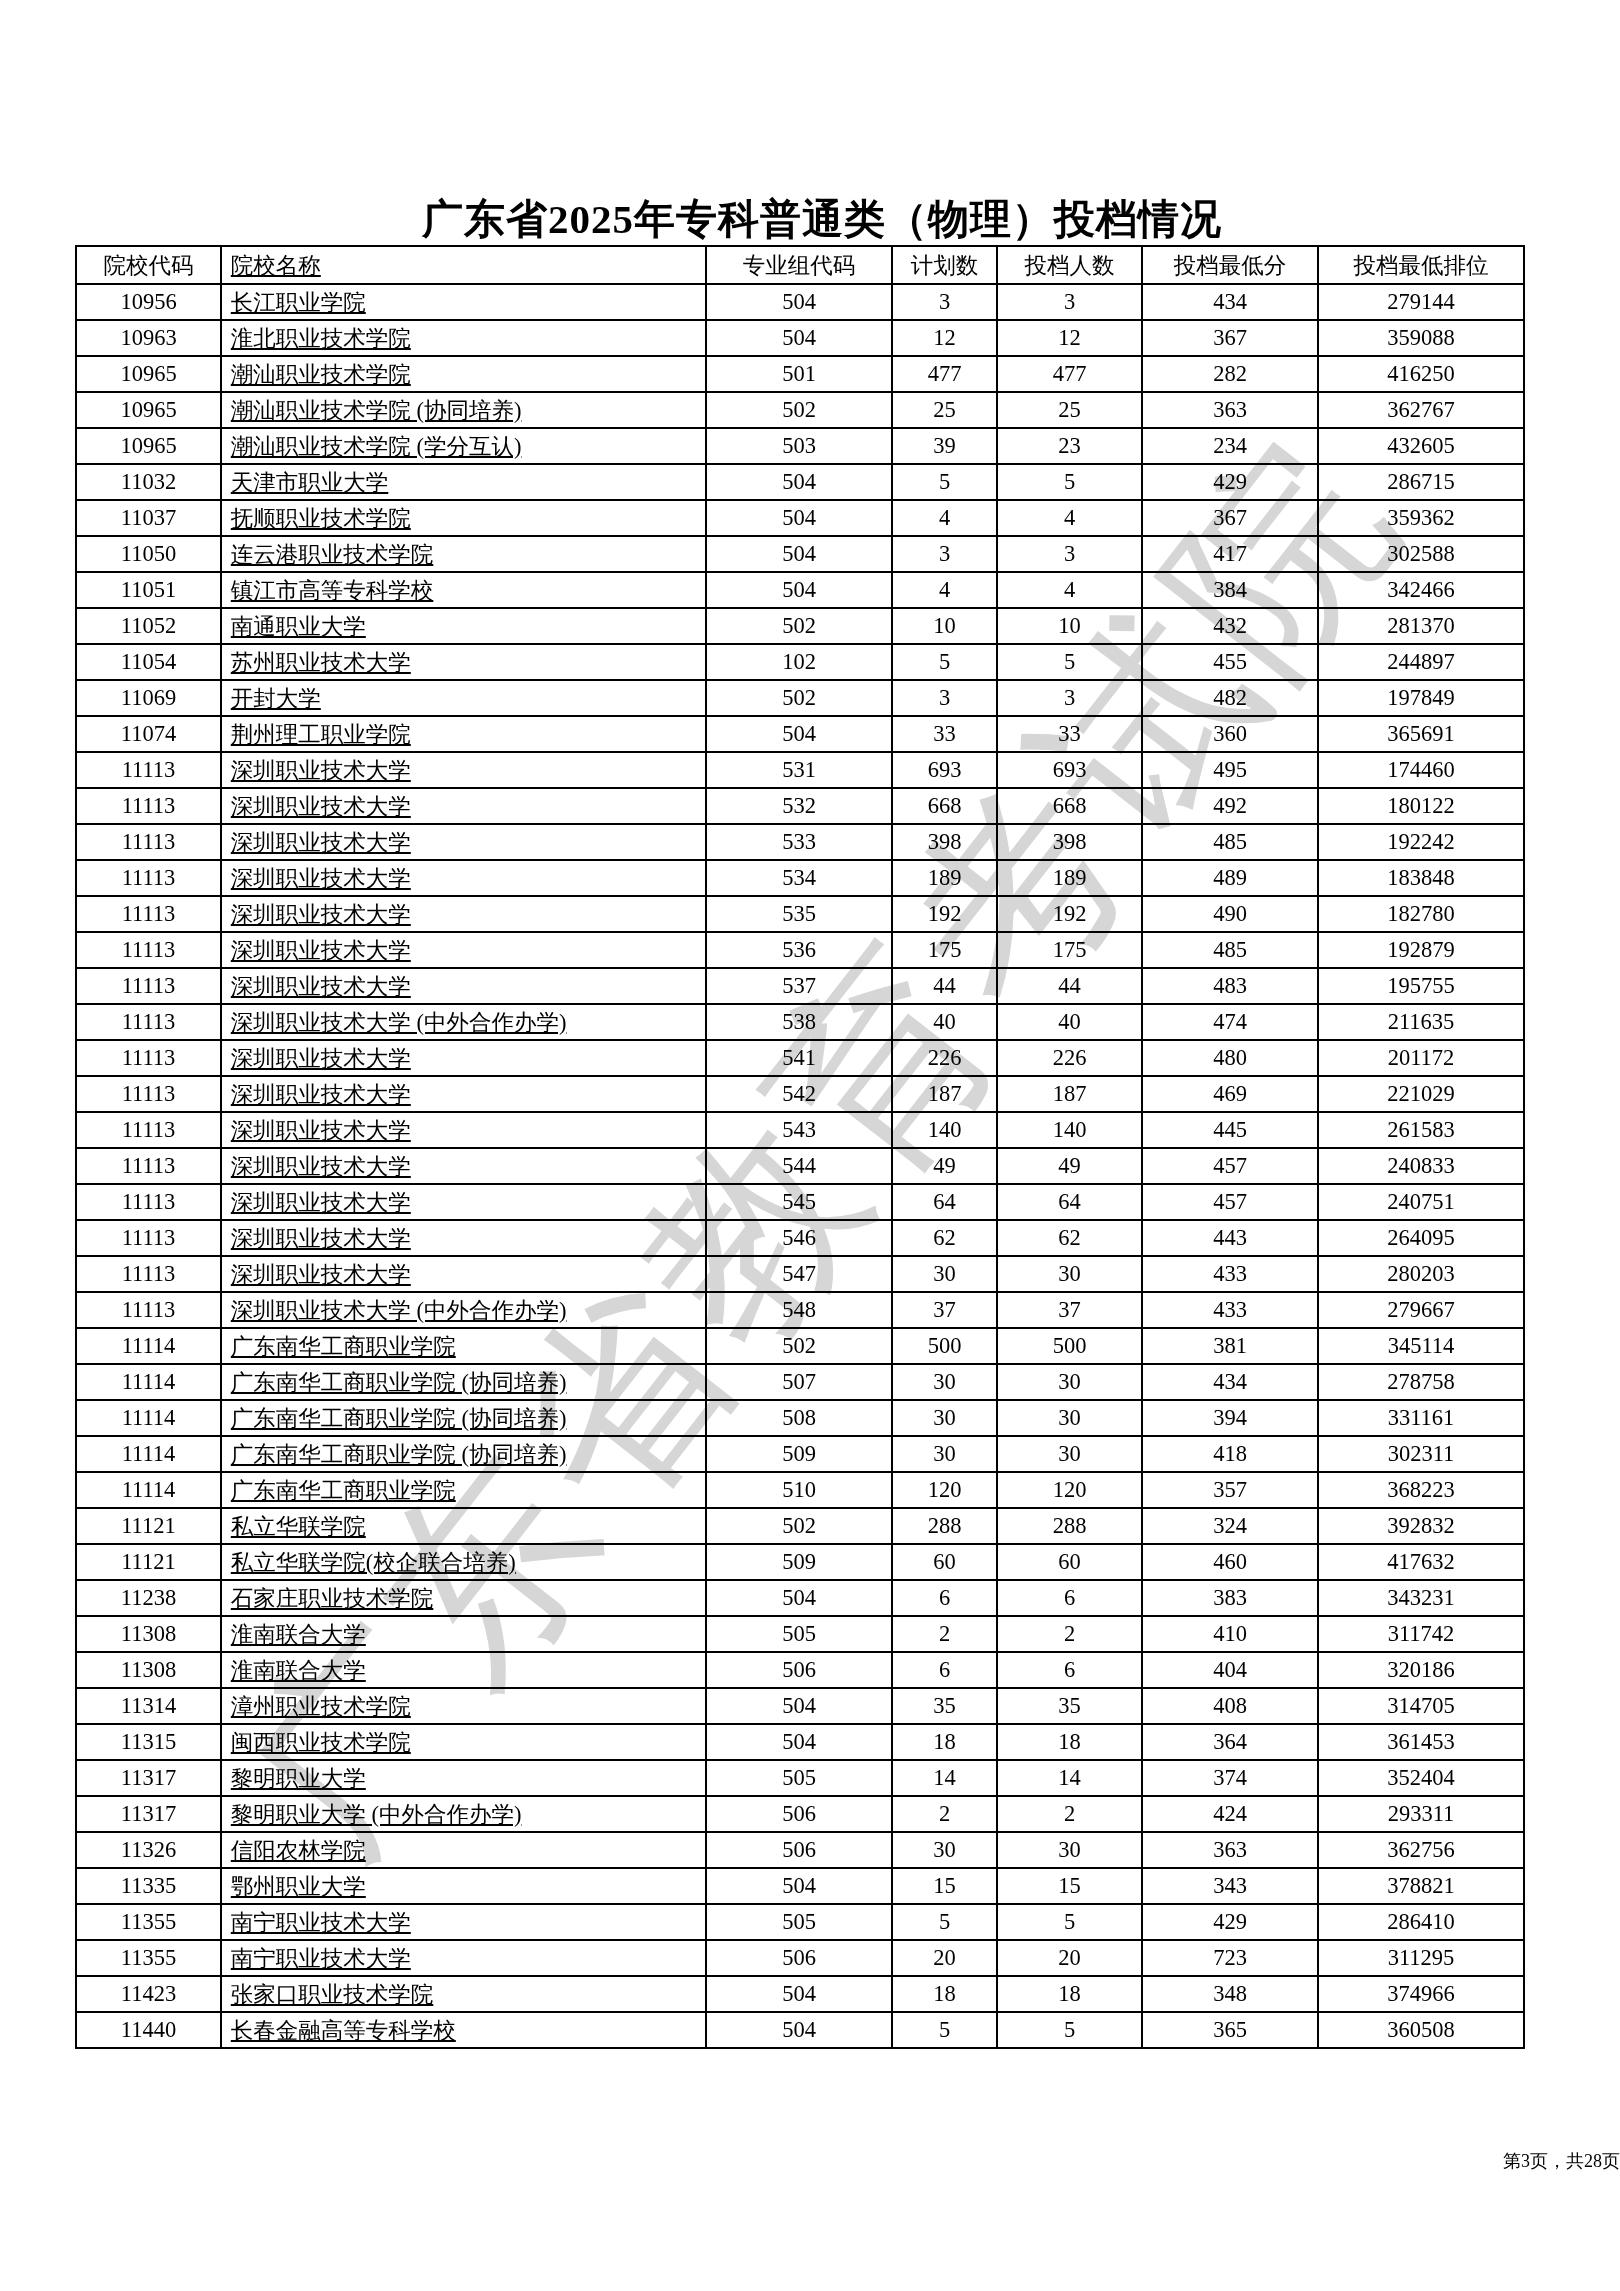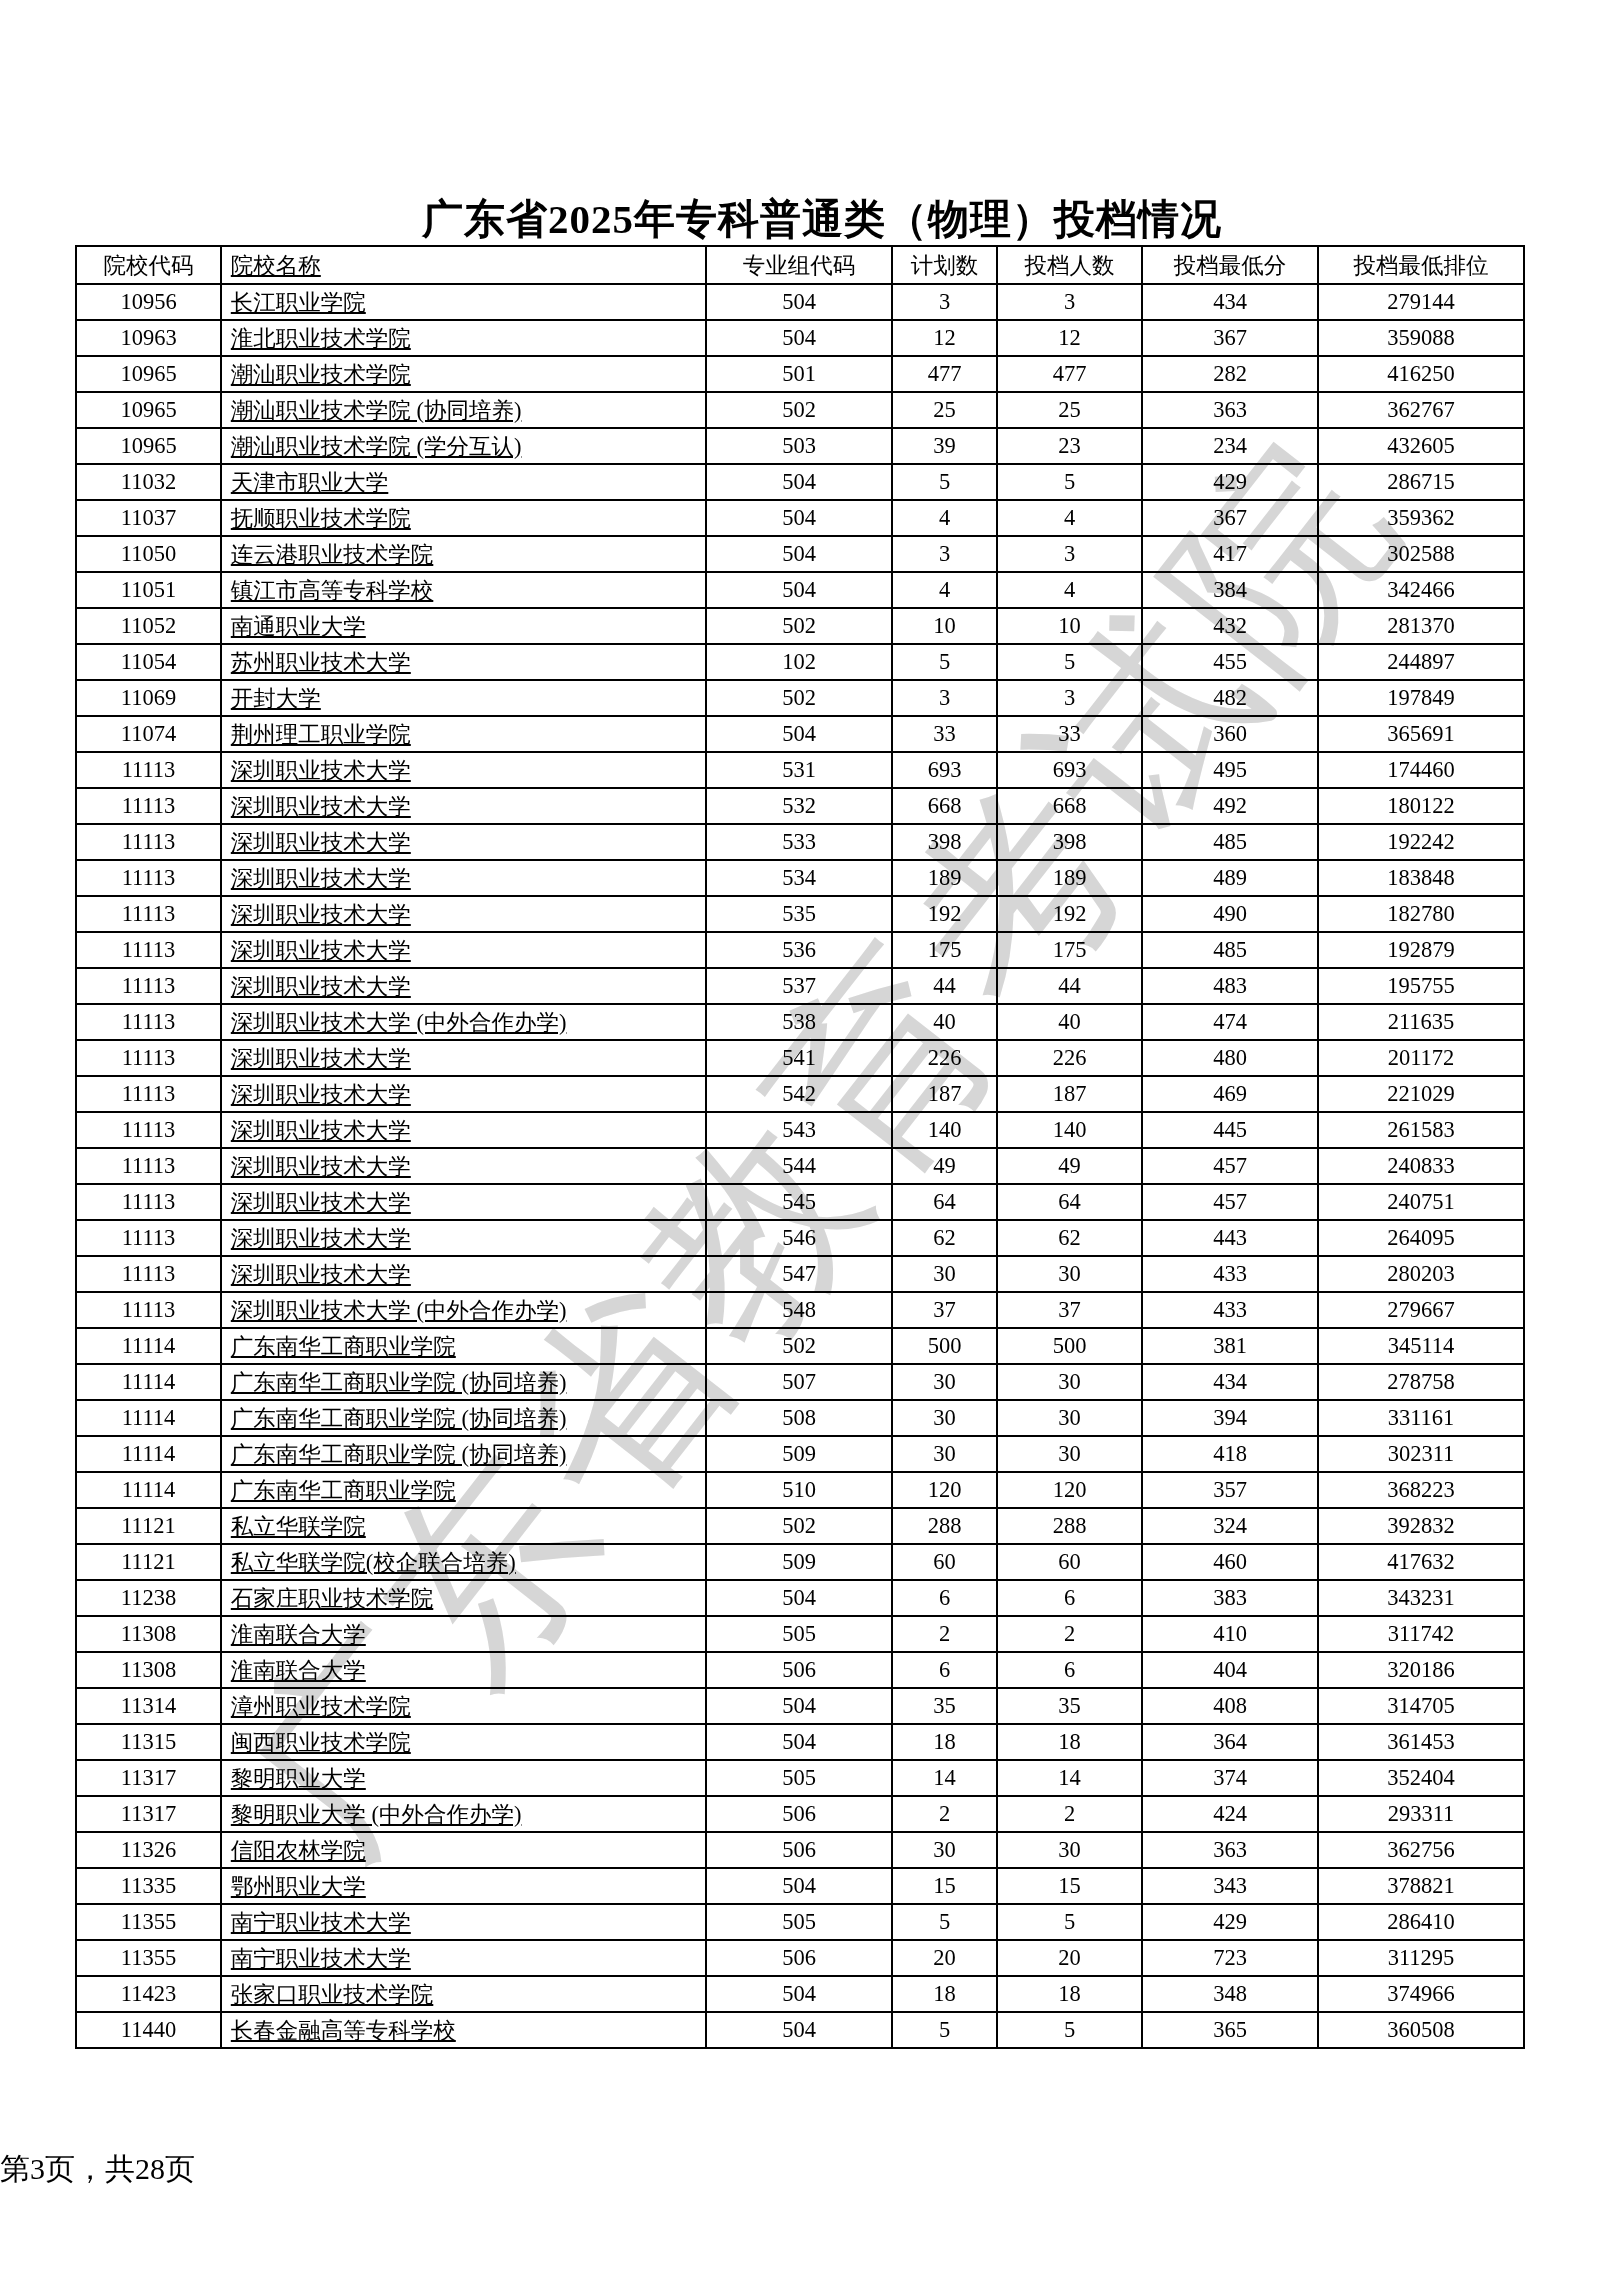--- a/index.html
+++ b/index.html
@@ -62,22 +62,22 @@
   .col-code  { width: 145px; }
   .col-name  { width: 485px; }
   .col-group { width: 186px; }
   .col-plan  { width: 105px; }
   .col-filed { width: 145px; }
   .col-score { width: 176px; }
   .col-rank  { width: 206px; }
   .footer {
     position: absolute;
     top: 2149px; left: 0; width: 100%;
-    text-align: left;
-    font-size: 30px;
+    text-align: right;
+    font-size: 18px;
     z-index: 1;
   }
 </style>
 </head>
 <body>
 
 <div class="watermark">广东省教育考试院</div>
 
 <h1 class="title">广东省2025年专科普通类（物理）投档情况</h1>
 

